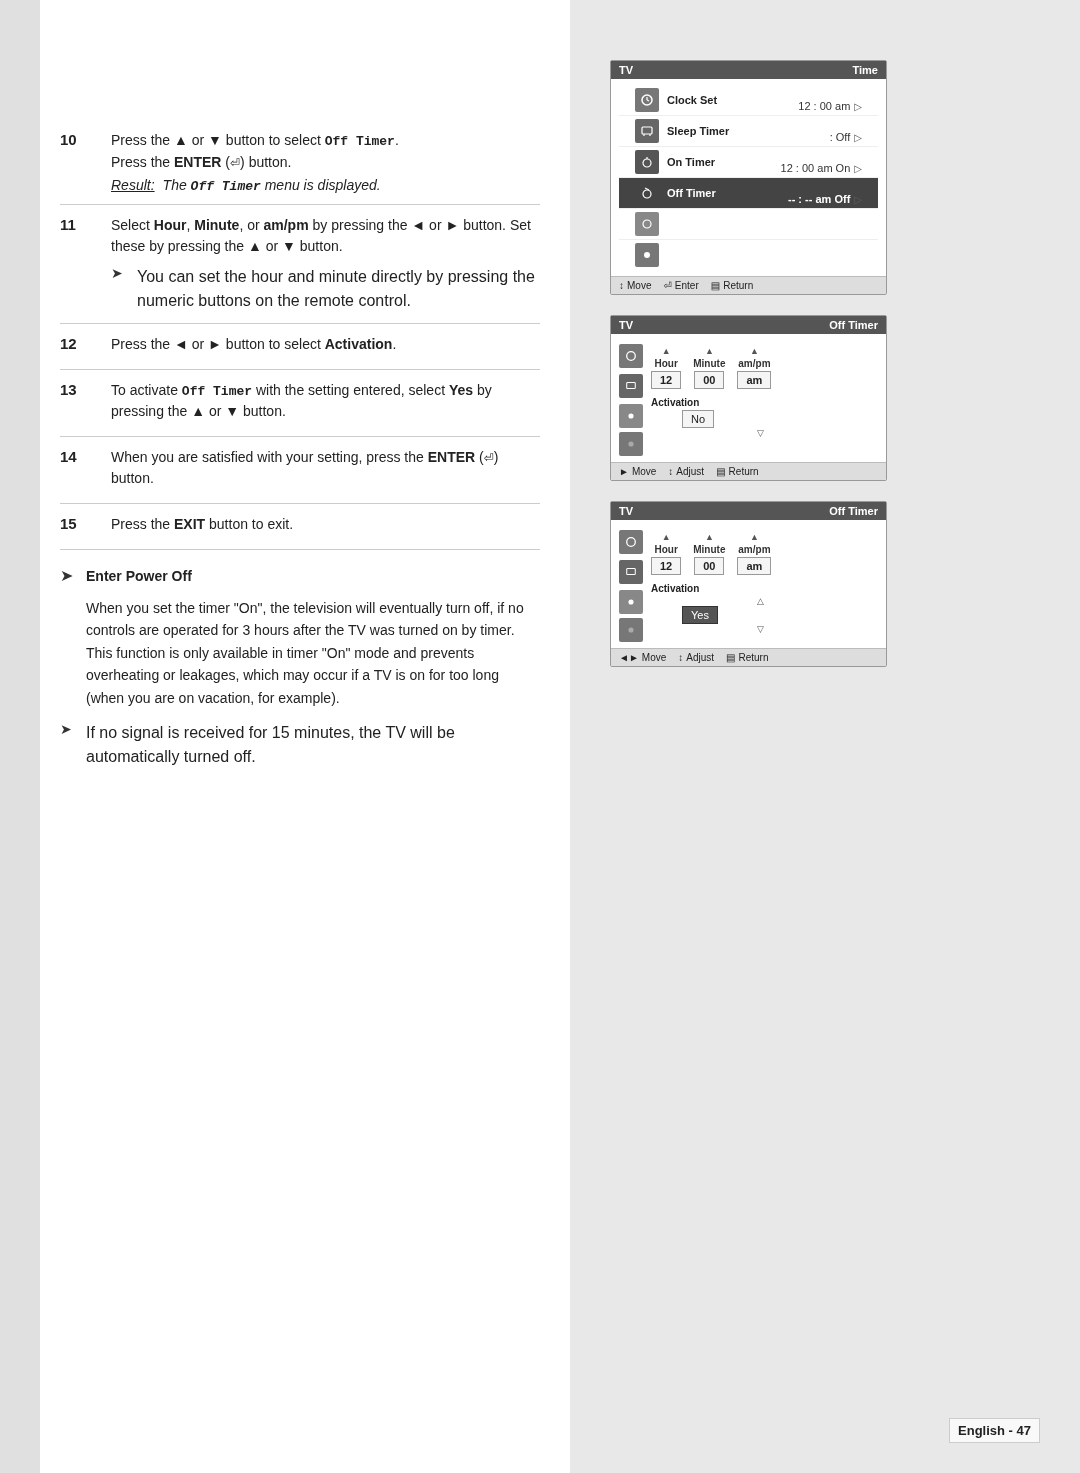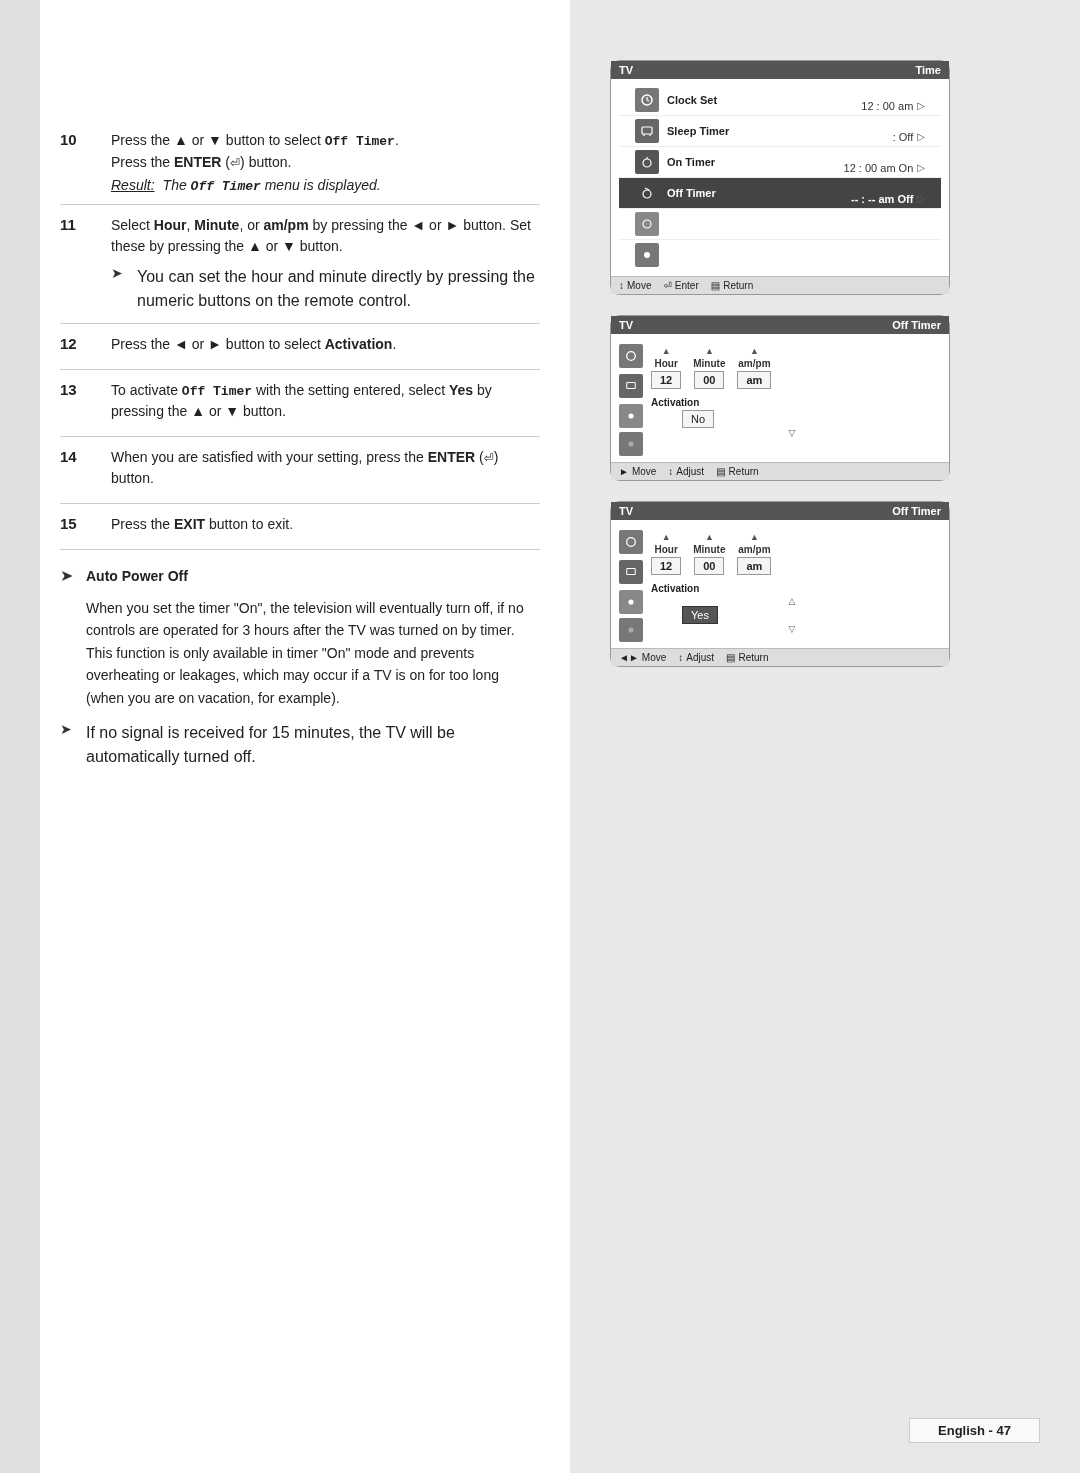--- a/index.html
+++ b/index.html
@@ -122,23 +122,23 @@
       font-size: 14px;
       line-height: 1.6;
       margin-left: 26px;
       margin-bottom: 12px;
     }
 
     
     .tv-panel {
       background: #ffffff;
       border: 1px solid #999;
-      border-radius: 10px;
+      border-radius: 2px;
       padding: 0;
-      width: 340px;
+      width: 277px;
       font-size: 11px;
     }
 
     .tv-panel-header {
       background: #555;
       color: #fff;
       display: flex;
       justify-content: space-between;
       padding: 3px 8px;
       font-size: 11px;
@@ -178,21 +178,21 @@
     .tv-menu-label {
       flex: 1;
       font-size: 11px;
       font-weight: bold;
     }
 
     .tv-menu-value {
       font-size: 11px;
       color: #333;
       display: flex;
-      align-items: flex-start;
+      align-items: flex-end;
       gap: 4px;
       margin-top: 12px;
     }
 
     .tv-menu-value .arrow-right {
       font-size: 10px;
       color: #555;
     }
 
     .tv-off-timer-row {
@@ -293,21 +293,21 @@
     }
 
     
     .page-footer {
       position: absolute;
       bottom: 30px;
       right: 40px;
       font-size: 13px;
       font-weight: bold;
       border: 1px solid #ccc;
-      padding: 4px 28px;
+      padding: 4px 8px;
       background: #f9f9f9;
     }
 
     .left-sidebar-icons {
       position: absolute;
       left: 0;
       top: 0;
       bottom: 0;
       width: 40px;
       background: #e0e0e0;
@@ -378,21 +378,21 @@
     <div class="step-row">
       <div class="step-number">15</div>
       <div class="step-content">
         <p>Press the <span class="bold">EXIT</span> button to exit.</p>
       </div>
     </div>
 
     <div class="auto-power-section">
       <div class="auto-power-header">
         <span class="arrow-symbol">➤</span>
-        <span class="auto-power-title">Auto Power Off</span>
+        <span class="auto-power-title">Enter Power Off</span>
       </div>
       <p class="auto-power-text">When you set the timer "On", the television will eventually turn off, if no controls are operated for 3 hours after the TV was turned on by timer. This function is only available in timer "On" mode and prevents overheating or leakages, which may occur if a TV is on for too long (when you are on vacation, for example).</p>
       <div class="arrow-bullet" style="margin-left:0;">
         <span class="arrow-symbol">➤</span>
         <span class="arrow-text">If no signal is received for 15 minutes, the TV will be automatically turned off.</span>
       </div>
     </div>
 
   </div>
 

